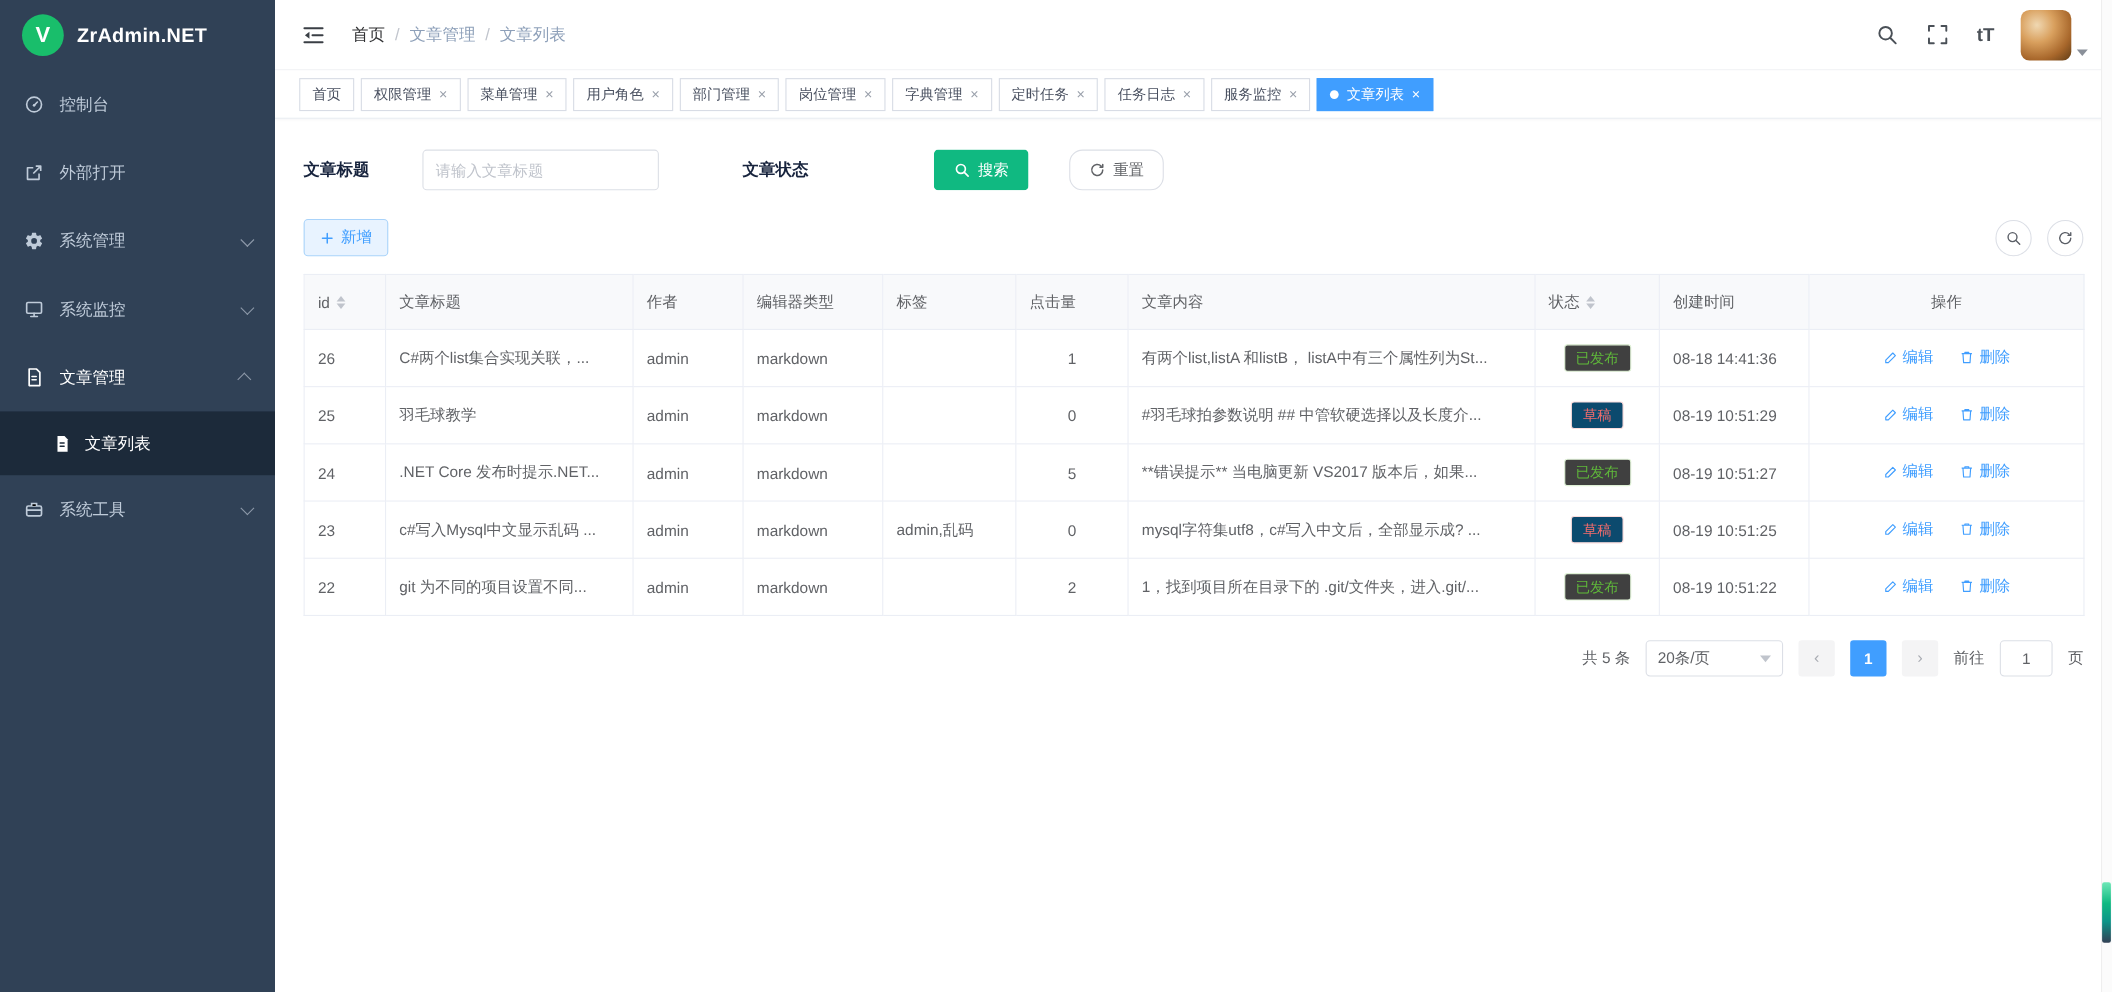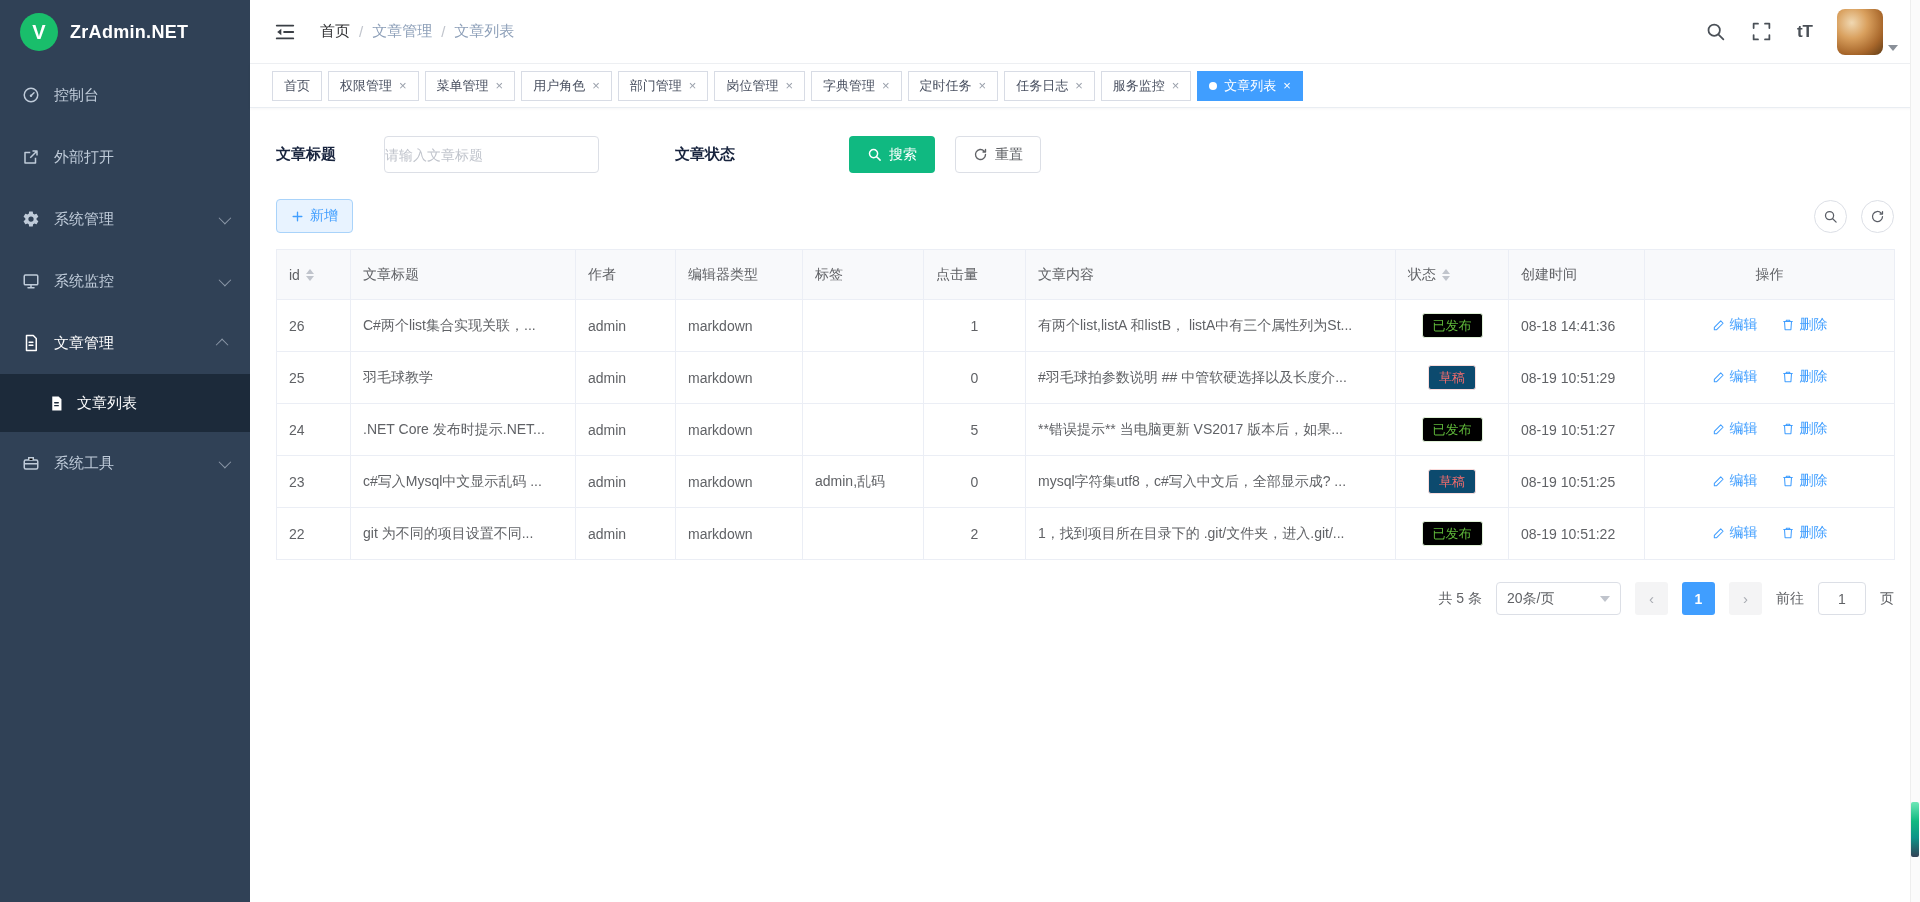--- a/index.html
+++ b/index.html
@@ -48,32 +48,32 @@
     background:#fff; color:#495060; font-size:13px; cursor:pointer; white-space:nowrap; }
   .tag-tab .tab-close { color:#9aa0ab; font-size:13px; line-height:1; cursor:pointer; }
   .tag-tab.active { background:#409eff; border-color:#409eff; color:#fff; }
   .tag-tab.active .tab-close { color:#fff; }
   .tab-dot { width:8px; height:8px; border-radius:50%; background:#fff; }
 
   
   .filter-bar { display:flex; align-items:center; padding:28px 26px 0; }
   .filter-label { font-size:15px; font-weight:bold; color:#17233d; }
   .gap-1 { margin-right:48px; }
-  .text-input { width:215px; height:37px; border:1px solid #dcdfe6; border-radius:4px; padding:0 0;
+  .text-input { width:215px; height:37px; border:1px solid #dcdfe6; border-radius:4px; padding:0 11px;
     font-size:14px; color:#8b5cf6; outline:none; font-family:inherit; }
   .text-input::placeholder { color:#c0c4cc; }
   .status-group { margin-left:76px; }
   .gap-2 { margin-right:64px; }
   .select-box { width:212px; height:37px; border:1px solid #dcdfe6; border-radius:4px; padding:0 12px;
     display:flex; align-items:center; justify-content:space-between; color:#c0c4cc; cursor:pointer; background:#fff; }
   .select-box .caret-down { border-top-color:#c0c4cc; margin:0; }
   .btn { height:37px; display:inline-flex; align-items:center; gap:7px; padding:0 17px; border-radius:4px;
     font-size:14px; cursor:pointer; border:1px solid transparent; }
   .btn-search { background:#10b981; color:#fff; margin-left:50px; }
-  .btn-reset { background:#fff; color:#606266; border-color:#dcdfe6; margin-left:20px; }
+  .btn-reset { background:#fff; color:#606266; border-color:#dcdfe6; margin-left:37px;border-radius:12px; }
 
   
   .toolbar { display:flex; align-items:center; padding:0 26px; margin-top:26px; }
   .btn-add { height:34px; background:#e8f3ff; border:1px solid #a9d3fa; color:#409eff; padding:0 14px;
     display:inline-flex; align-items:center; gap:6px; border-radius:4px; font-size:14px; cursor:pointer; }
   .toolbar-right { margin-left:auto; display:flex; gap:14px; }
   .circle-btn { width:33px; height:33px; border-radius:50%; border:1px solid #dcdfe6; background:#fff;
     display:flex; align-items:center; justify-content:center; color:#5a5e66; cursor:pointer; }
 
   
@@ -83,21 +83,21 @@
   thead th { height:50px; background:#f8f9fb; color:#606266; text-align:left; padding:0 12px; font-size:14px; }
   tbody td { height:52px; color:#606266; padding:0 12px; font-size:14px; white-space:nowrap; overflow:hidden; }
   .th-inner { display:flex; align-items:center; gap:6px; }
   .sort-caret { display:flex; flex-direction:column; gap:2px; cursor:pointer; }
   .sort-caret i { width:0; height:0; border-left:4px solid transparent; border-right:4px solid transparent; display:block; }
   .sort-caret .up { border-bottom:5px solid #c0c4cc; }
   .sort-caret .down { border-top:5px solid #c0c4cc; }
   td.center, th.center { text-align:center; }
   td.center .badge { margin:0 auto; }
   .badge { display:inline-block; padding:5px 10px; border-radius:3px; font-size:13px; line-height:1; }
-  .badge[data-status="success"] { background:#000000; color:#5fb83a; border:1px solid #dff1d6; }
+  .badge[data-status="success"] { background:#404040; color:#5fb83a; border:1px solid #dff1d6; }
   .badge[data-status="danger"] { background:#0c4a6e; color:#f56c6c; border:1px solid #fbdcdc; }
   .c-ops { text-align:center; }
   .op { color:#409eff; text-decoration:none; cursor:pointer; display:inline-flex; align-items:center; gap:4px; }
   .op + .op { margin-left:20px; }
 
   
   .pagination { display:flex; align-items:center; justify-content:flex-end; gap:14px; margin:22px 26px 0; color:#606266; }
   .page-size { width:125px; height:33px; border:1px solid #dcdfe6; border-radius:4px; padding:0 10px;
     display:flex; align-items:center; justify-content:space-between; color:#606266; cursor:pointer; background:#fff; }
   .page-size .caret-down { border-top-color:#c0c4cc; margin:0; }

